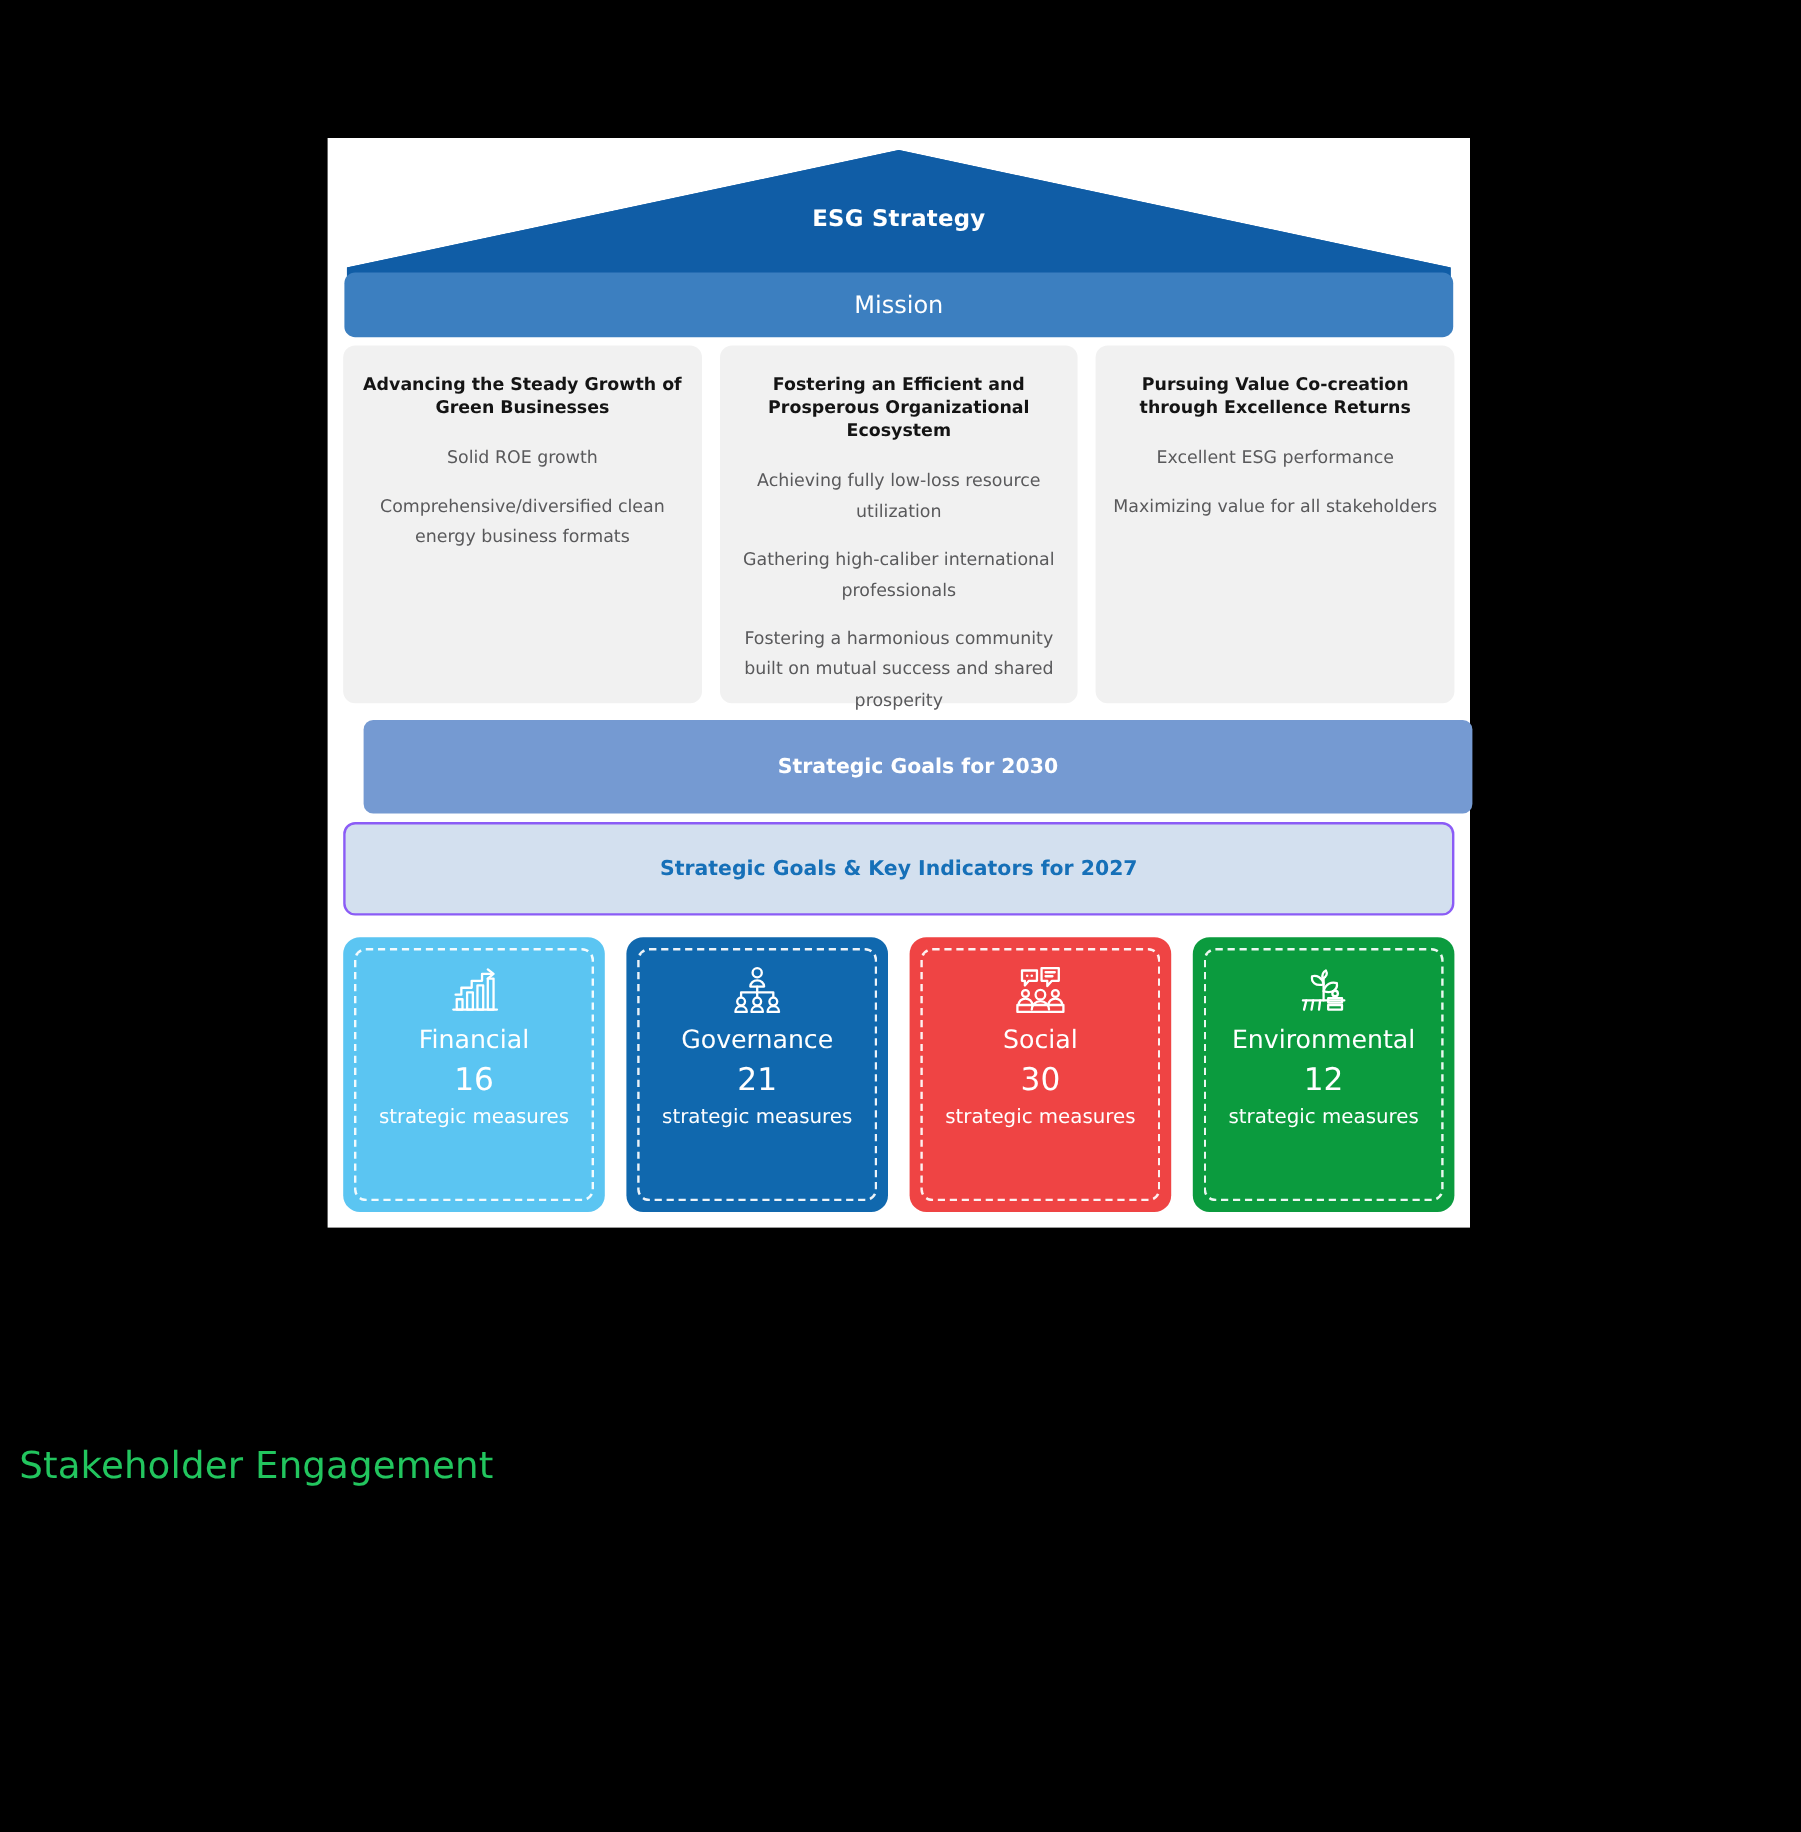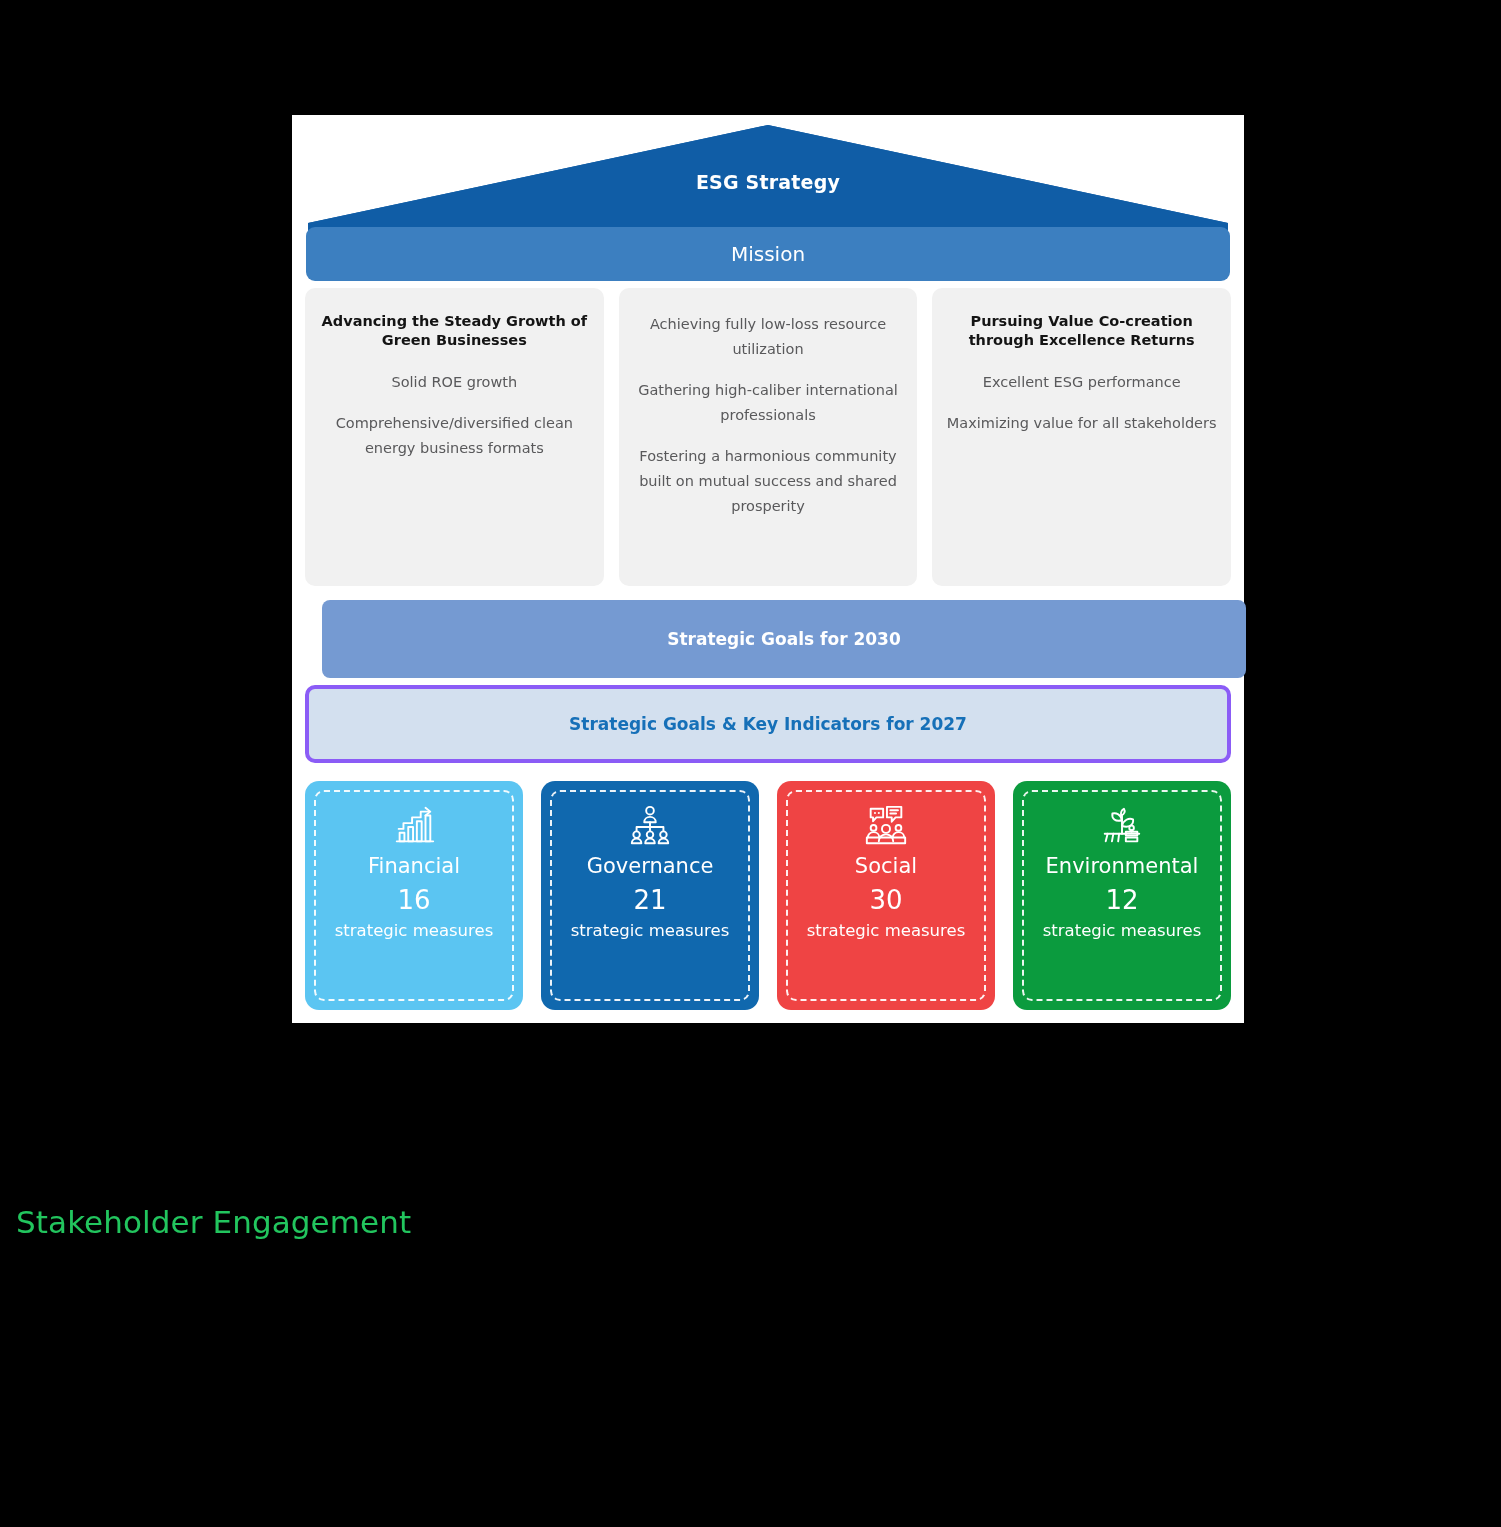--- a/index.html
+++ b/index.html
@@ -11,21 +11,21 @@
     width: 1501px;
     height: 1527px;
     position: relative;
     font-family: "DejaVu Sans", "Liberation Sans", sans-serif;
     overflow: hidden;
   }
 
   
   #esg-panel {
     position: absolute;
-    left: 292px;
+    left: 273px;
     top: 115px;
     width: 952px;
     height: 908px;
     background: #ffffff;
     box-sizing: border-box;
   }
 
   
   .roof-wrap {
     position: absolute;
@@ -113,21 +113,21 @@
     justify-content: center;
     margin-left: 16px;
   }
   .goal-2027 {
     position: absolute;
     left: 13px;
     top: 570px;
     width: 926px;
     height: 78px;
     background: #d3e0ef;
-    border: 4px solid #8b5cf6;
+    border: 2px solid #8b5cf6;
     border-radius: 10px;
     box-sizing: border-box;
     color: #1670b8;
     font-size: 17px;
     font-weight: bold;
     display: flex;
     align-items: center;
     justify-content: center;
   }
 
@@ -217,20 +217,21 @@
 
   <div class="pillars">
 
     <div class="pillar">
       <div class="pillar-title">Advancing the Steady Growth of Green Businesses</div>
       <div class="pillar-item">Solid ROE growth</div>
       <div class="pillar-item">Comprehensive/diversified clean energy business formats</div>
     </div>
 
     <div class="pillar">
+      <div class="pillar-title">Fostering an Efficient and Prosperous Organizational Ecosystem</div>
       <div class="pillar-item">Achieving fully low-loss resource utilization</div>
       <div class="pillar-item">Gathering high-caliber international professionals</div>
       <div class="pillar-item">Fostering a harmonious community built on mutual success and shared prosperity</div>
     </div>
 
     <div class="pillar">
       <div class="pillar-title">Pursuing Value Co-creation through Excellence Returns</div>
       <div class="pillar-item">Excellent ESG performance</div>
       <div class="pillar-item">Maximizing value for all stakeholders</div>
     </div>

